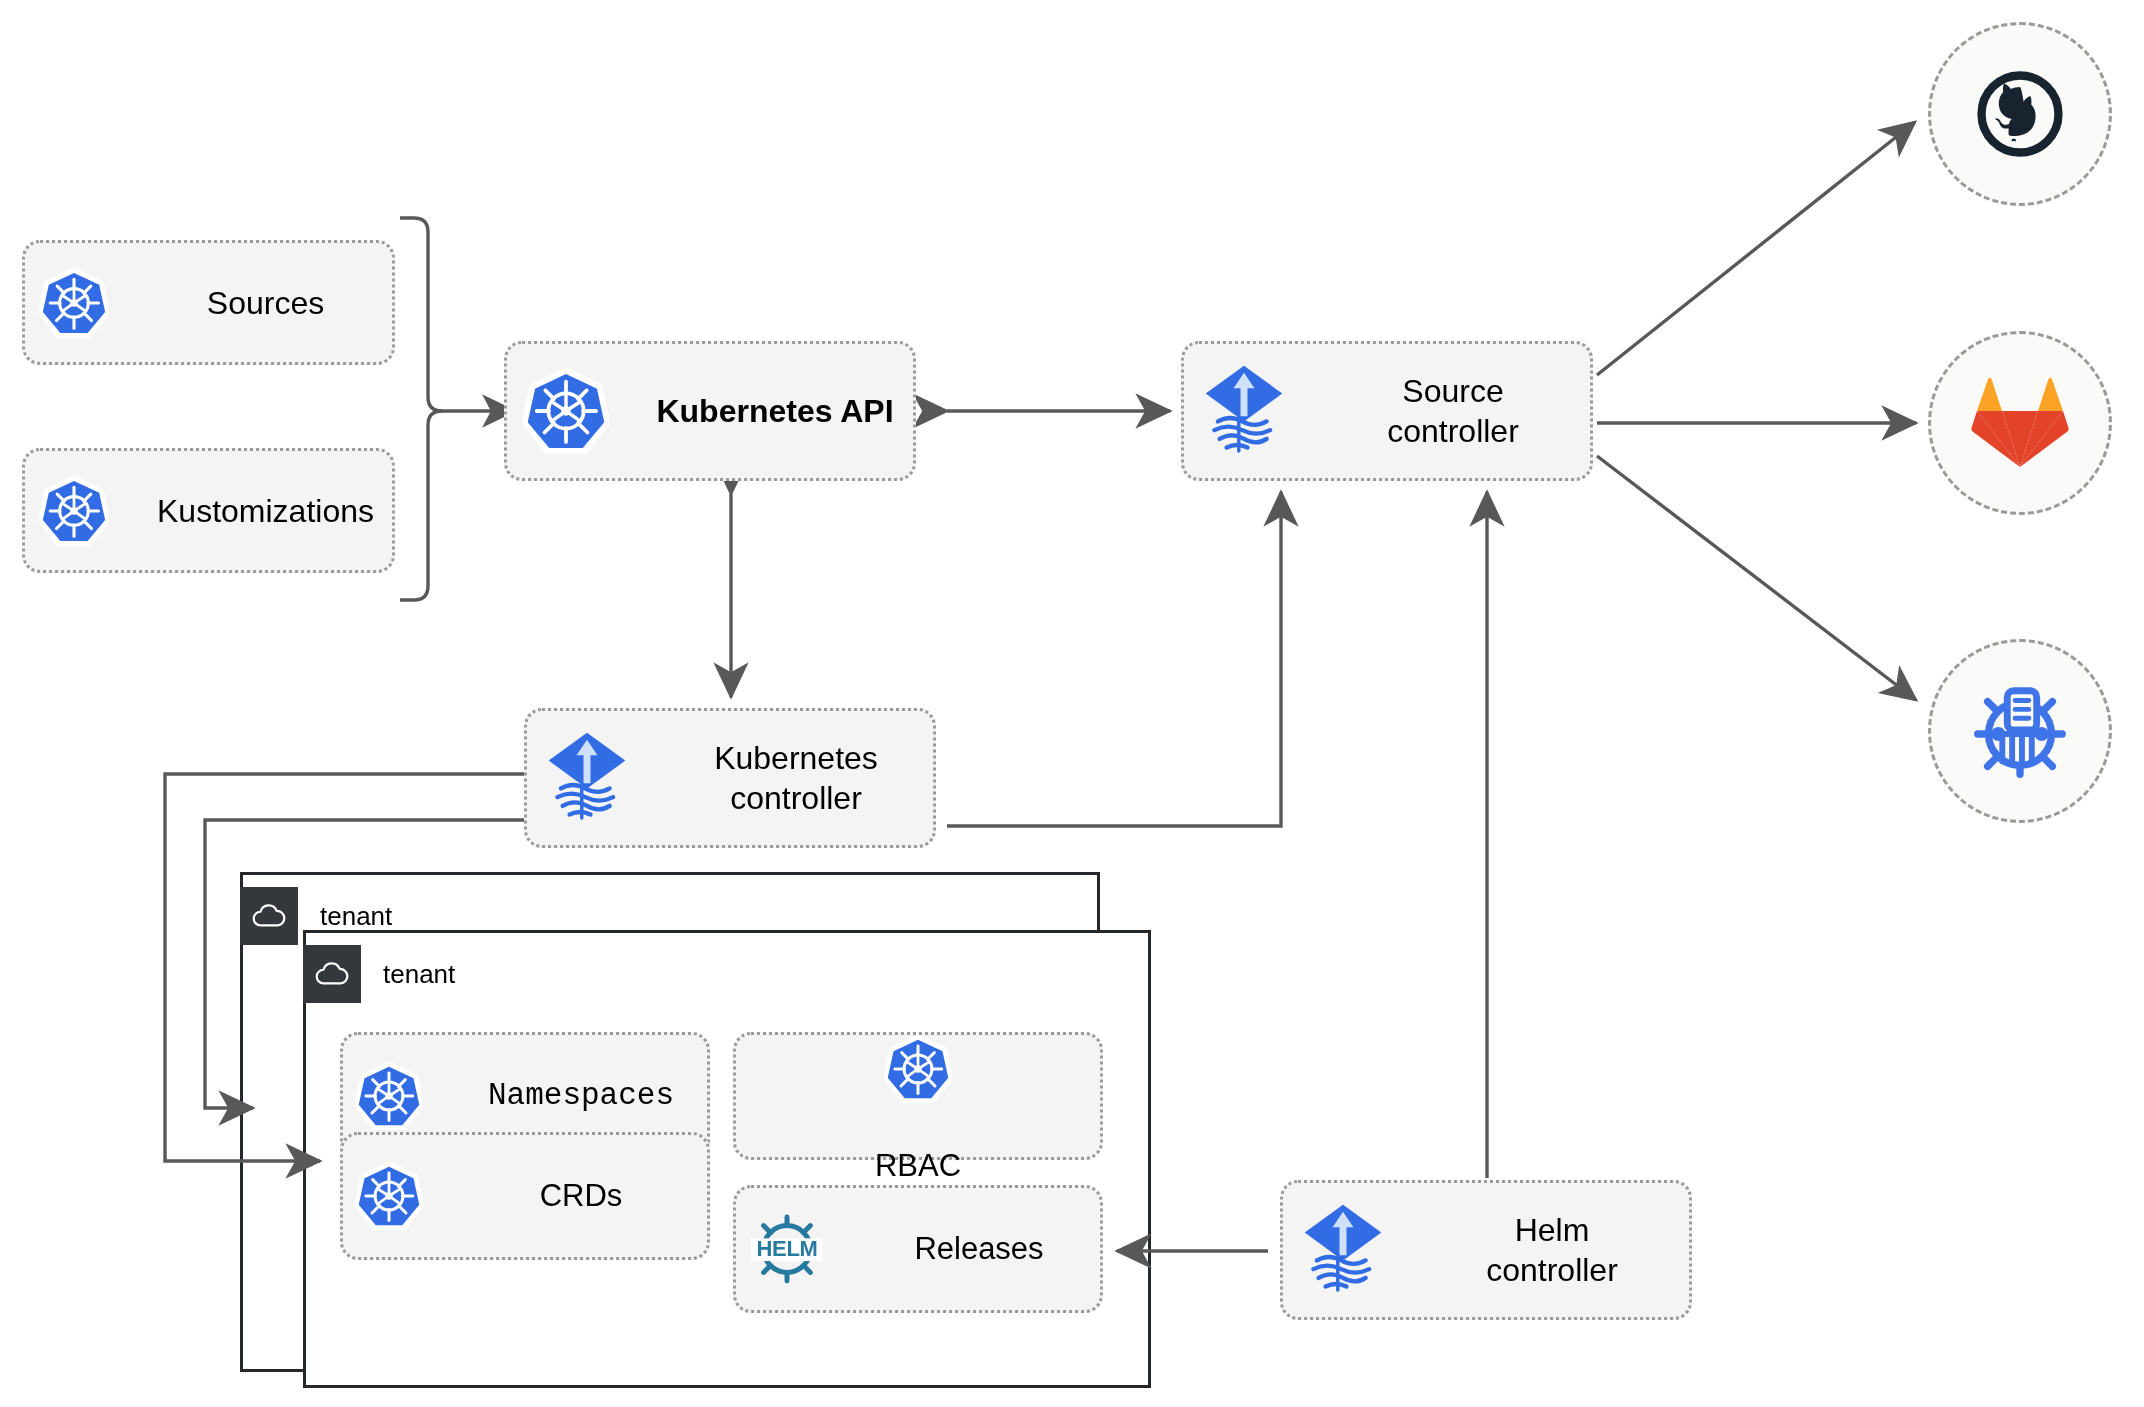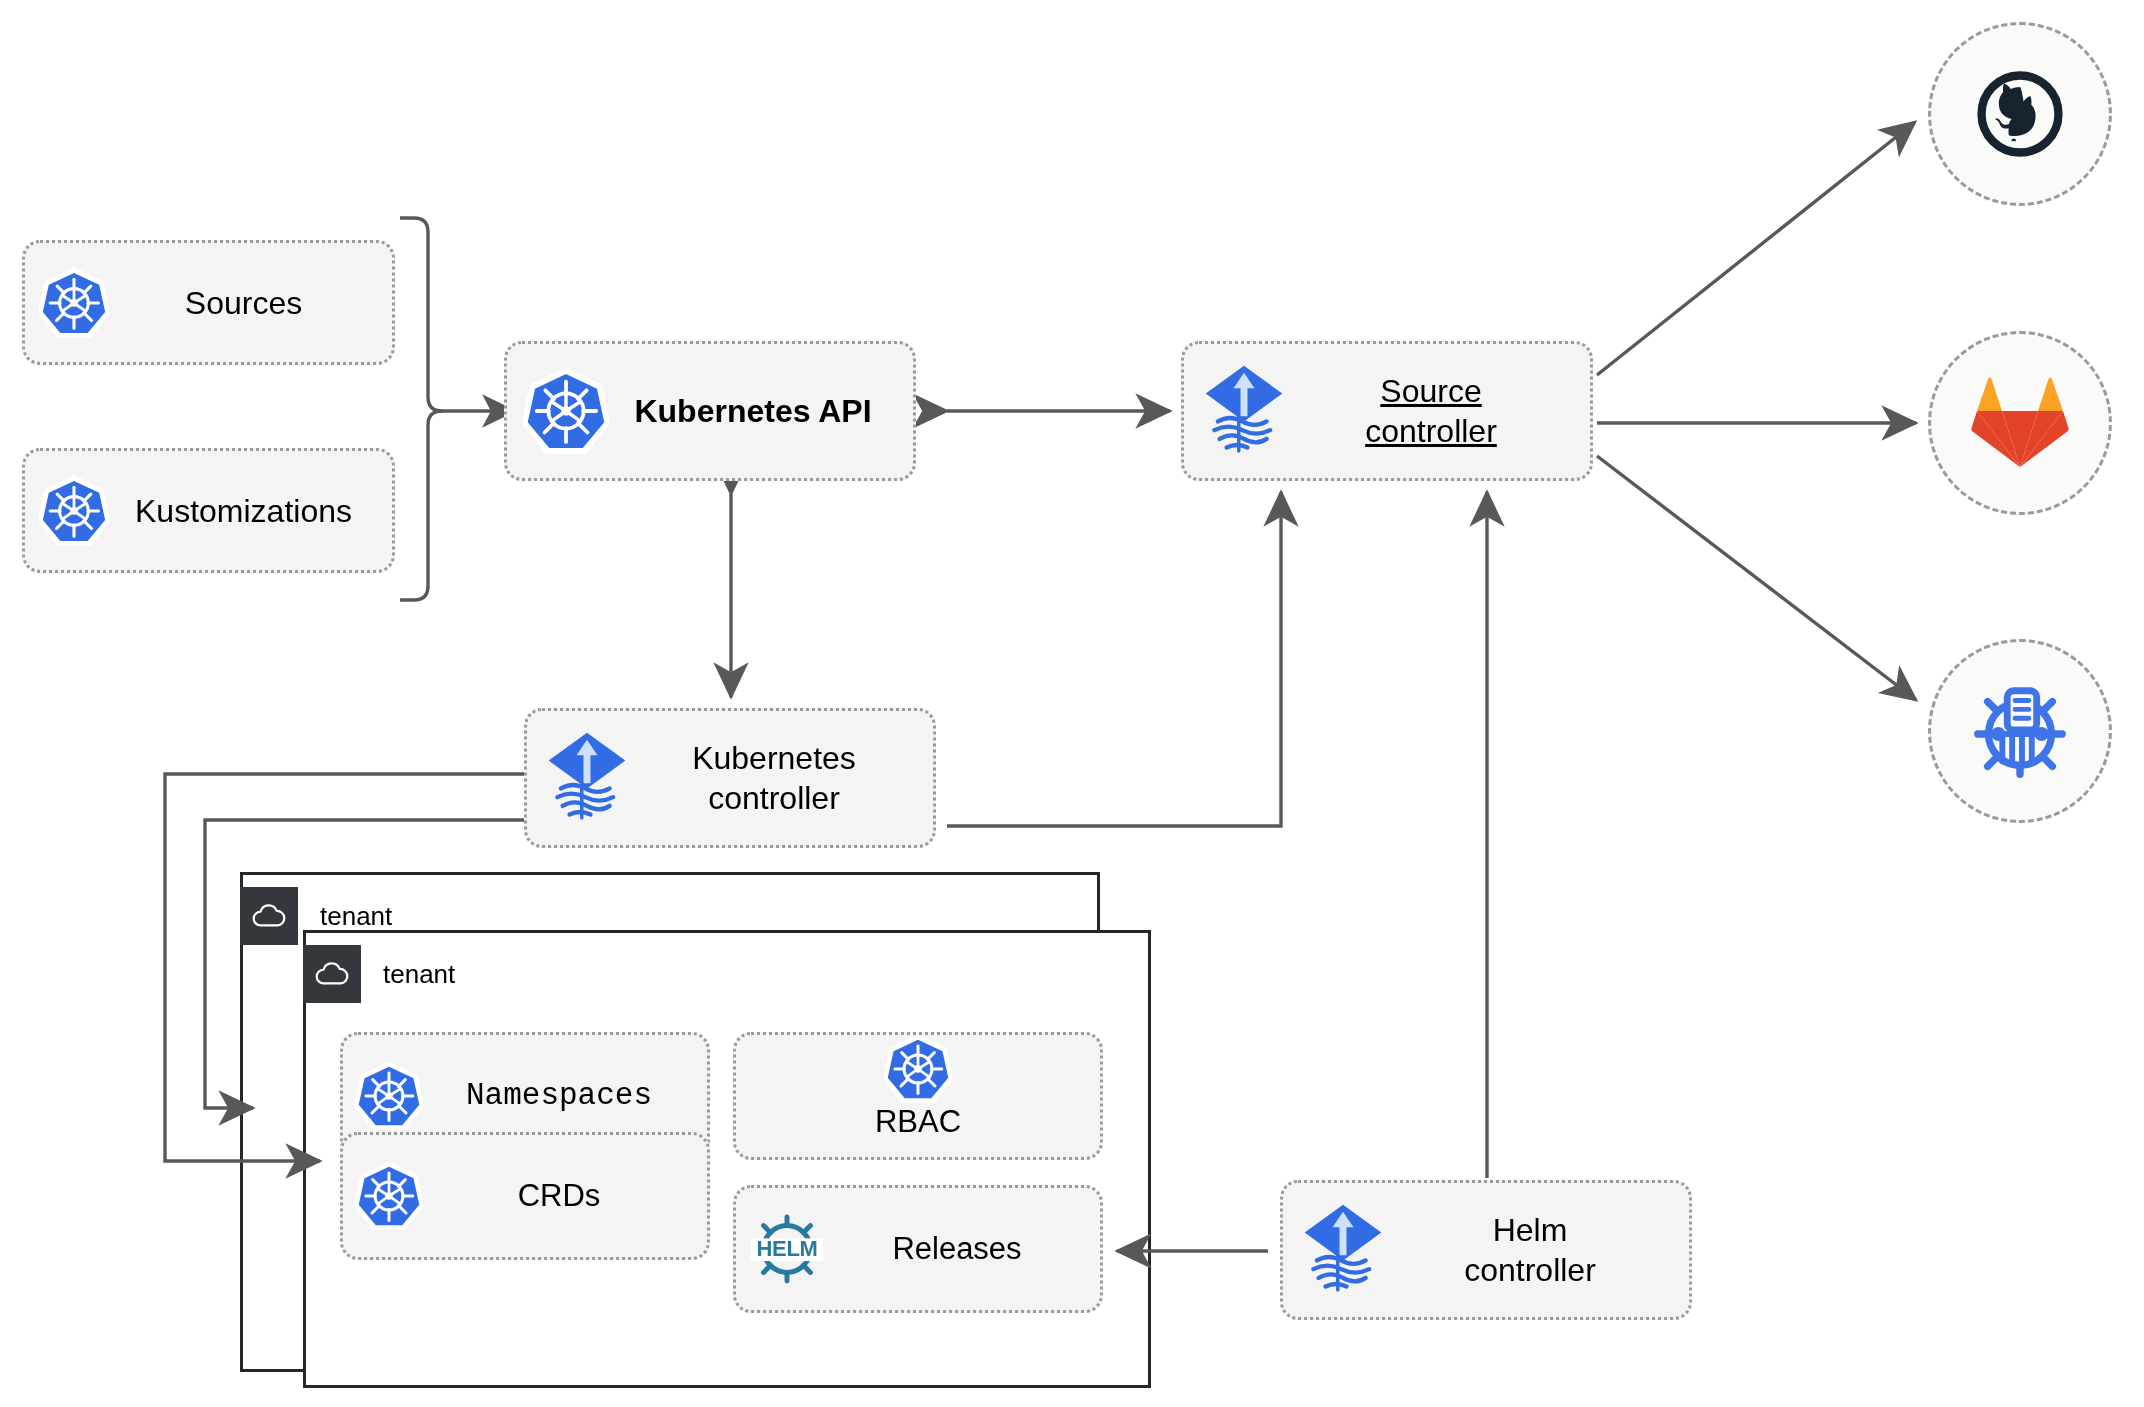--- a/index.html
+++ b/index.html
@@ -25,40 +25,41 @@
 
   
   .node{
     position:absolute;
     background:#f4f4f4;
     border:3px dotted #9a9a9a;
     border-radius:18px;
     display:flex;
     align-items:center;
     box-sizing:border-box;
+    gap:44px;
   }
   .node .ico{
     flex:0 0 auto;
     display:flex;
     align-items:center;
     justify-content:center;
   }
   .node .lbl{
     flex:1 1 auto;
     text-align:center;
     line-height:1.25;
     white-space:pre-line;
     color:#000;
   }
 
   
   .n-sources   {left:22px;  top:240px;  width:373px; height:125px;  padding:0 14px;}
   .n-kustomiz  {left:22px;  top:448px;  width:373px; height:125px;  padding:0 14px;}
   .n-k8sapi    {left:504px; top:341px;  width:412px; height:140px;  padding:0 16px;font-weight:bold;}
-  .n-srcctl    {left:1181px;top:341px;  width:412px; height:140px;  padding:0 16px;text-decoration:underline;}
+  .n-srcctl    {left:1181px;top:341px;  width:412px; height:140px;  padding:0 16px;}
   .n-kustctl   {left:524px; top:708px;  width:412px; height:140px;  padding:0 16px;}
   .n-helmctl   {left:1280px;top:1180px; width:412px; height:140px;  padding:0 16px;}
 
   .n-namespaces{left:340px; top:1032px; width:370px; height:128px; padding:0 12px;font-family:Liberation Mono, monospace;}
   .n-rbac      {left:733px; top:1032px; width:370px; height:128px; padding:0 12px;flex-direction:column;}
   .n-crds      {left:340px; top:1132px; width:370px; height:128px; padding:0 12px;}
   .n-releases  {left:733px; top:1185px; width:370px; height:128px; padding:0 12px;}
   .fs31{font-size:31px;}
   .fs32{font-size:32px;}
 

